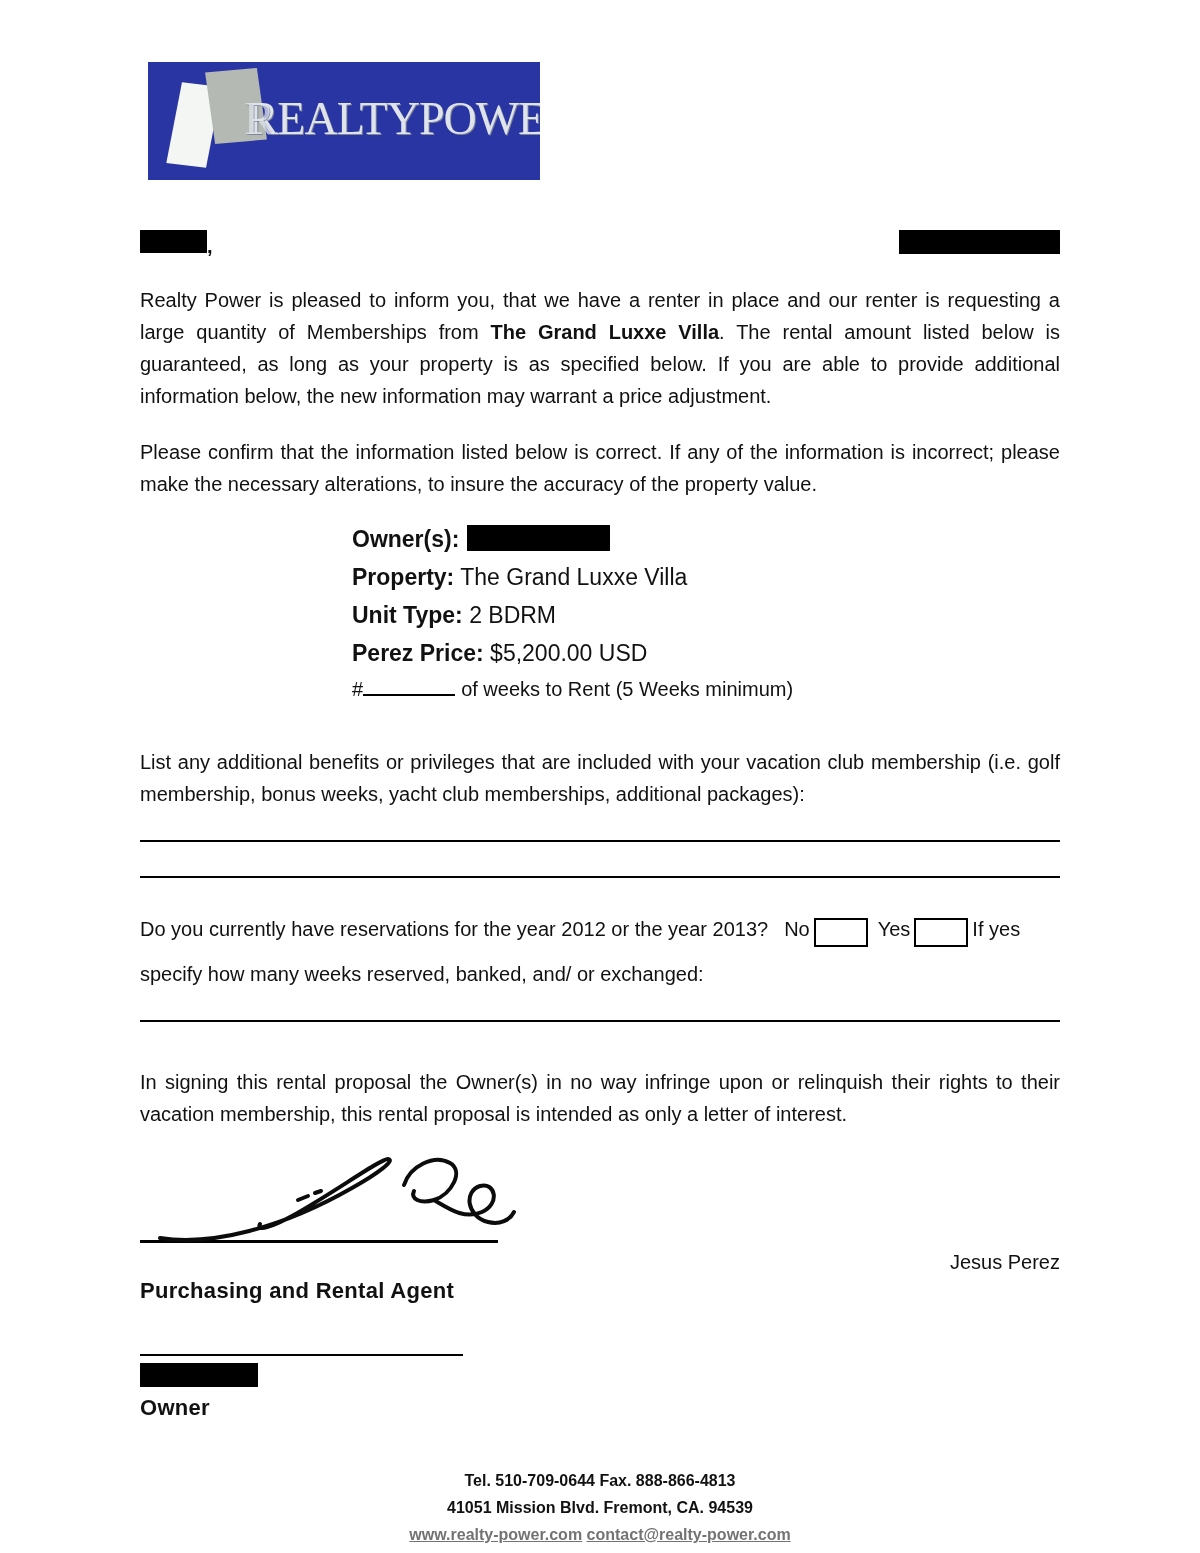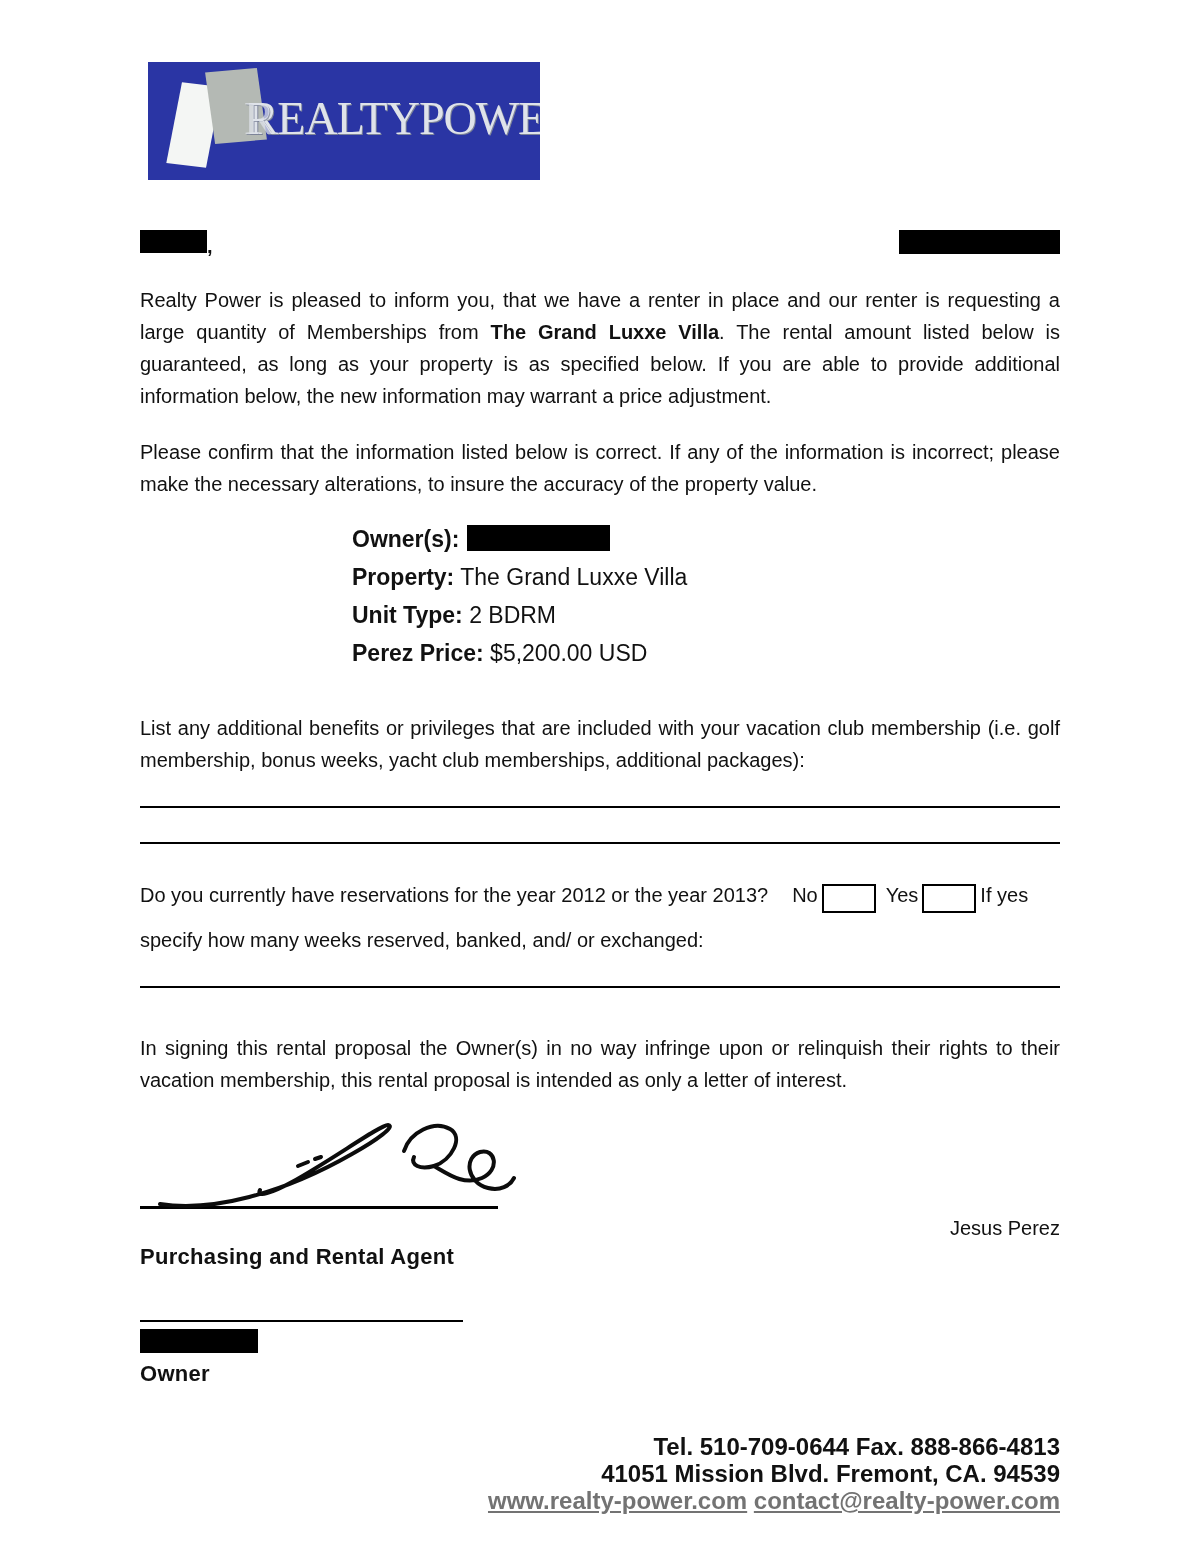--- a/index.html
+++ b/index.html
@@ -94,21 +94,21 @@
     display: flex; 
     font-size: 20px; height: 36px; white-space: nowrap;
   }
   .res-q { margin-right: 16px; }
   .checkbox {
     width: 54px; height: 29px;
     border: 2px solid #000; box-sizing: border-box;
     background: #fff;
   }
   .cb-label { margin: 0 4px 0 10px; }
-  .cb-label.first { margin-left: 8px; }
+  .cb-label.first { margin-left: 0; }
   .ifyes { margin-left: 4px; }
   .res-row-2 { font-size: 20px; line-height: 32px; margin-top: 4px; }
 
   .closing { margin-top: 44px; }
 
   
   .sig-block { margin-top: 8px; }
   .sig-svg { display: block; margin-left: 12px; }
   .sig-line { width: 358px; border-bottom: 3px solid #000; height: 0; margin-top: -6px; }
   .agent-name { font-size: 20px; margin-top: 8px; text-align: right; }
@@ -116,22 +116,22 @@
 
   
   .owner-block { margin-top: 50px; }
   .owner-line { width: 323px; border-bottom: 2px solid #000; height: 0; }
   .bar-owner-sig { width: 118px; height: 24px; margin-top: 7px; display: block; }
   .owner-label { font-size: 22px; font-weight: bold; margin-top: 8px; letter-spacing: 0.3px; }
 
   
   .footer {
     margin-top: 46px;
-    text-align: right;
-    font-size: 24px; font-weight: bold; line-height: 27px;
+    text-align: center;
+    font-size: 16px; font-weight: bold; line-height: 27px;
   }
   .footer a, .footer .link {
     color: #737373; text-decoration: underline; cursor: pointer;
   }
   .footer .link-sep { text-decoration: none; }
 </style>
 </head>
 <body>
 
 <div class="page">
@@ -159,20 +159,23 @@
       <span class="lbl">Property:</span>
       <span>The Grand Luxxe Villa</span>
     </div>
     <div class="detail-line">
       <span class="lbl">Unit Type:</span>
       <span>2 BDRM</span>
     </div>
     <div class="detail-line">
       <span class="lbl">Perez Price:</span>
       <span>$5,200.00 USD</span>
+    </div>
+    <div class="weeks-line">
+      <span>#</span><span class="weeks-blank"></span><span>of weeks to Rent (5 Weeks minimum)</span>
     </div>
   </div>
 
   <p class="para benefits-prompt">List any additional benefits or privileges that are included with your vacation club membership (i.e. golf membership, bonus weeks, yacht club memberships, additional packages):</p>
   <div class="fill-line line-1"></div>
   <div class="fill-line line-2"></div>
 
   <div class="reservations">
     <div class="res-row-1">
       <span class="res-q">Do you currently have reservations for the year 2012 or the year 2013?</span>

